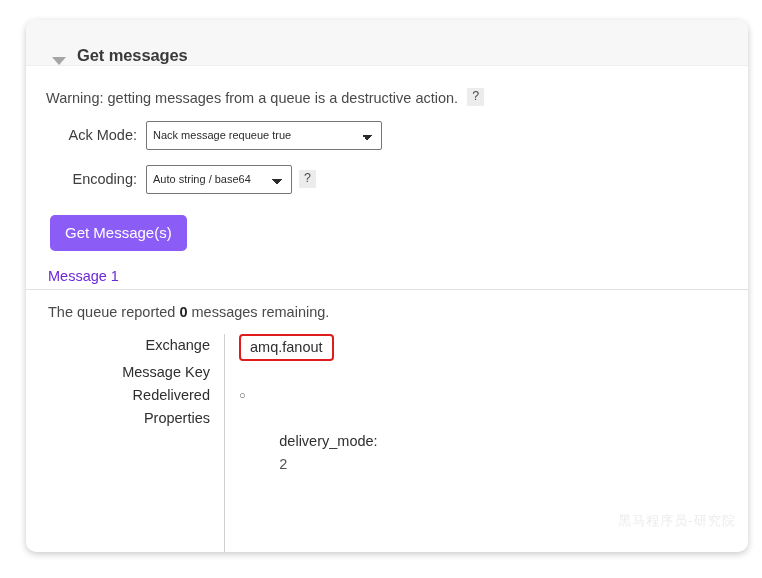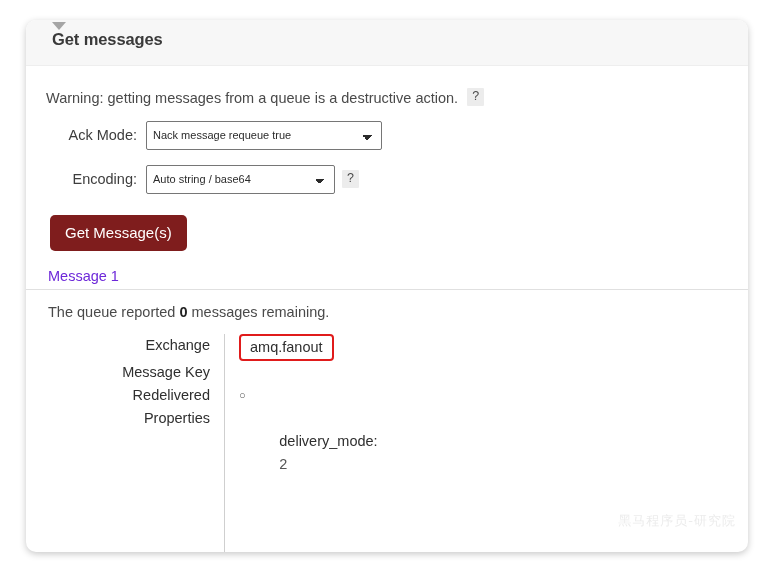--- a/index.html
+++ b/index.html
@@ -27,24 +27,23 @@
     box-shadow: 0 2px 7px rgba(0,0,0,0.22);
     overflow: hidden;
   }
 
   
   #panel-header {
     height: 46px;
     background: #f7f7f7;
     border-bottom: 1px solid #eeeeee;
     display: flex;
-    align-items: flex-start;
+    align-items: flex-end;
     padding-left: 26px;
     box-sizing: border-box;
-    flex-direction: column;
   }
   #toggle-triangle {
     width: 0;
     height: 0;
     border-left: 7px solid transparent;
     border-right: 7px solid transparent;
     border-top: 8px solid #a5a5a5;
     margin-right: 11px;
     margin-top: 2px;
   }
@@ -112,39 +111,39 @@
       linear-gradient(45deg, transparent 50%, #2b2b2b 50%),
       linear-gradient(135deg, #2b2b2b 50%, transparent 50%);
     background-position:
       calc(100% - 14px) 13px,
       calc(100% - 9px) 13px;
     background-size: 5px 5px, 5px 5px;
     background-repeat: no-repeat;
     padding-right: 26px;
   }
   #ack-mode-select { width: 236px; }
-  #encoding-select { width: 189px; }
+  #encoding-select { width: 146px; }
 
   #messages-input {
     width: 256px;
     height: 29px;
     font-family: "Liberation Sans", sans-serif;
     font-size: 14.5px;
     color: #2b2b2b;
     padding: 3px 6px;
     border: 1px solid #cccccc;
     border-radius: 2px;
     box-sizing: border-box;
     background: #ffffff;
   }
 
   #get-messages-button {
     margin-top: 14px;
     margin-left: 4px;
-    background: #7f1d1d;
+    background: #8b5cf6;
     color: #ffffff;
     border: none;
     border-radius: 5px;
     font-family: "Liberation Sans", sans-serif;
     font-size: 15px;
     padding: 9px 15px 10px 15px;
     cursor: pointer;
   }
 
   

